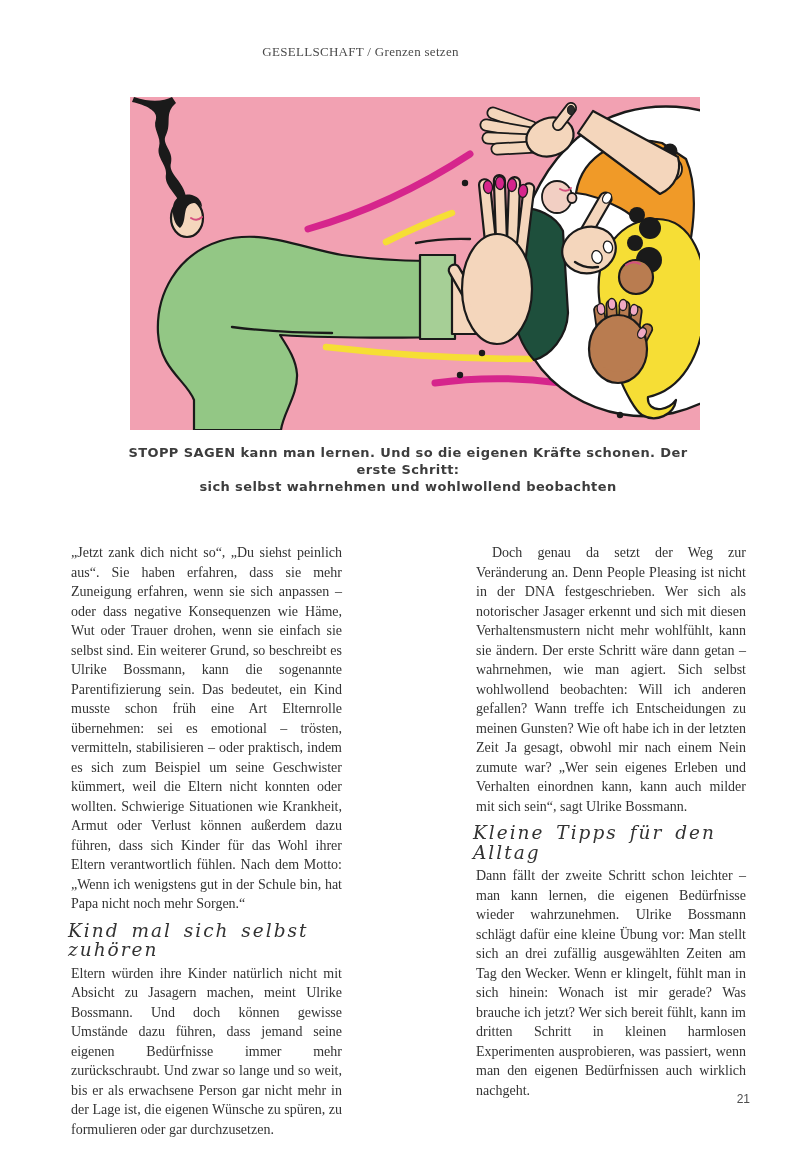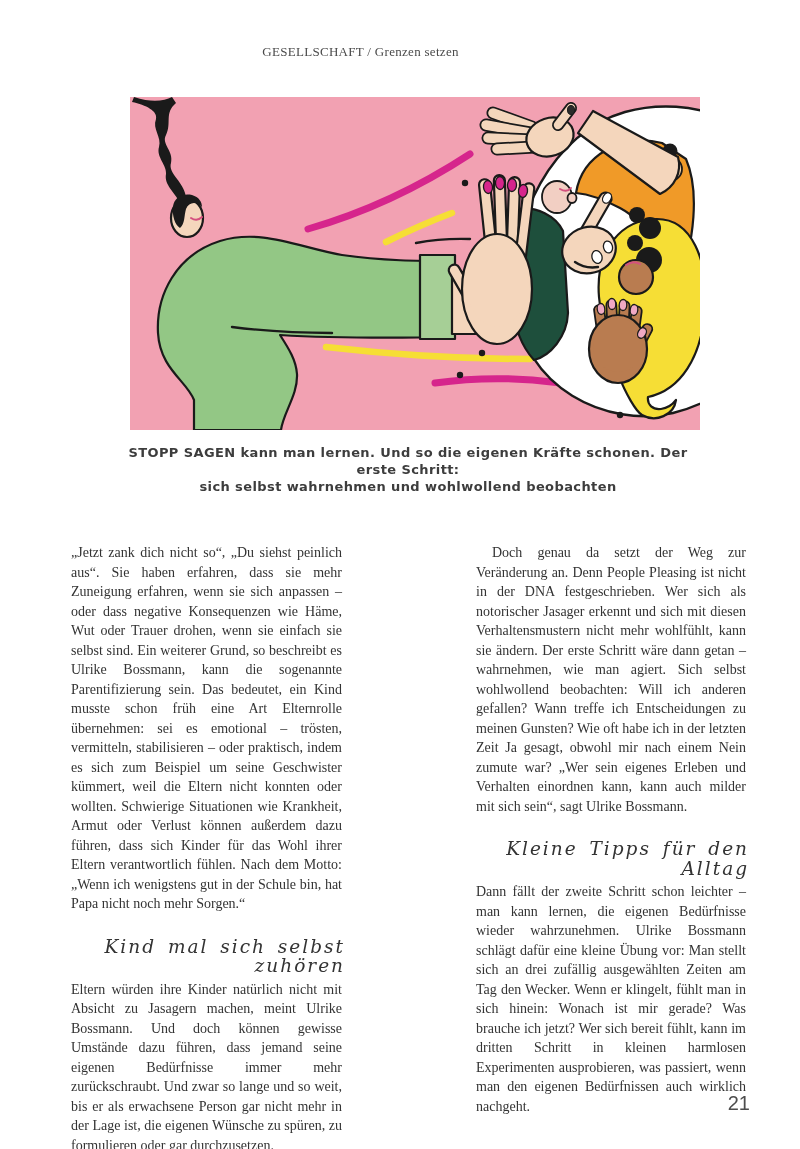--- a/index.html
+++ b/index.html
@@ -38,27 +38,27 @@
     position:absolute; top:540px; font-size:14px; line-height:19.5px;
     color:#333333; text-align:justify;
   }
   .col-left  { left:68px;  width:277px; }
   .col-right { left:473px; width:276px; }
   .col p { margin:3px; }
   p.indent { text-indent:16px; }
   p.cont { text-align-last:justify; }
   h2.col-heading {
     font-family:"DejaVu Serif", serif; font-style:italic; font-weight:500;
-    font-size:18.5px; letter-spacing:2px; word-spacing:4px; text-align:right;
-    color:#333333; margin:23px 0 4px 0;
+    font-size:18.5px; letter-spacing:2px; word-spacing:4px; text-align:left;
+    color:#333333; margin:7px 0 4px 0;
   }
   .cont-marker { font-size:9px; color:#1a1a1a; letter-spacing:0; }
   .page-number {
     position:absolute; top:1092px; right:50px;
-    font-family:"Liberation Sans", sans-serif; font-size:20px; color:#4d4d4d;
+    font-family:"Liberation Sans", sans-serif; font-size:12px; color:#4d4d4d;
   }
 </style>
 </head>
 <body>
 
 <div class="page-header">GESELLSCHAFT / Grenzen setzen</div>
 
 <div class="illustration">
   <svg width="570" height="333" viewBox="0 0 570 333" aria-hidden="true">
 

